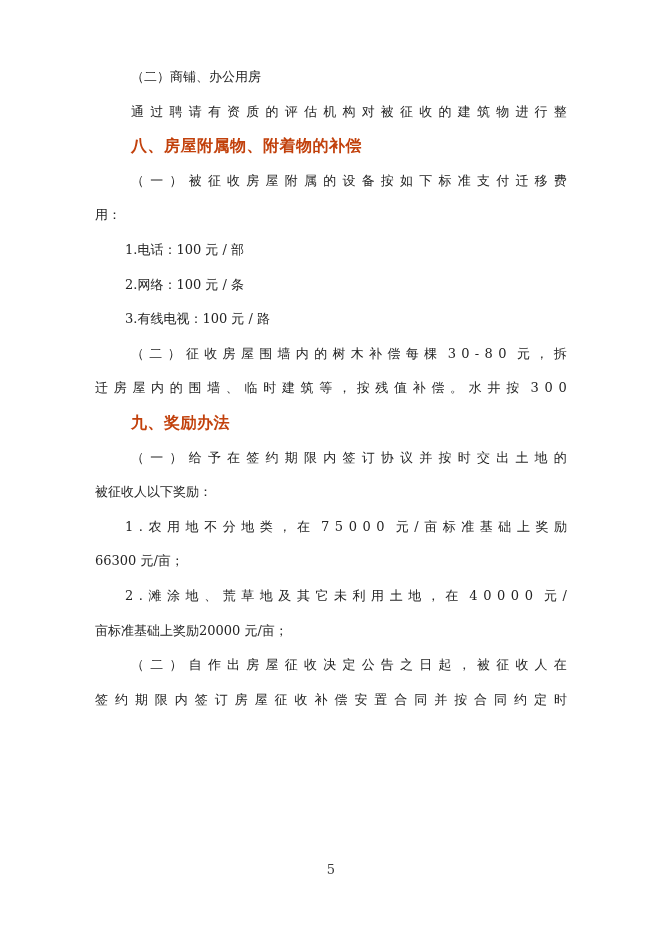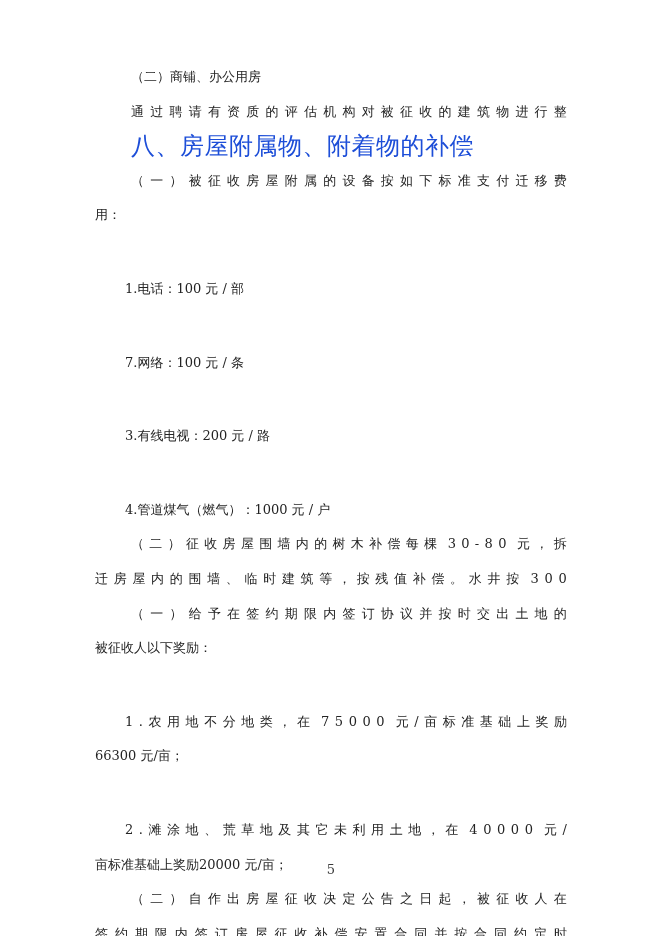--- a/index.html
+++ b/index.html
@@ -52,32 +52,31 @@
   .line.just > span {
     display: inline-block;
   }
 
   
   .ind {
     padding-left: 36px;
   }
   .ind-sm {
     padding-left: 30px;
-    margin-top: 39px;
   }
 
   
   .heading {
     height: 34.6px;
     line-height: 34.6px;
-    font-size: 24px;
-    font-weight: normal;
+    font-size: 16px;
+    font-weight: bold;
     padding-left: 36px;
     white-space: nowrap;
-    color: #1d4ed8;
+    color: #c2410c;
     font-family: "DejaVu Sans", "Liberation Sans", sans-serif;
     letter-spacing: 0.5px;
   }
 
   .pageno {
     position: absolute;
     left: 0;
     top: 862px;
     width: 662px;
     text-align: center;
@@ -139,23 +138,22 @@
         <span>标</span>
         <span>准</span>
         <span>支</span>
         <span>付</span>
         <span>迁</span>
         <span>移</span>
         <span>费</span>
       </div>
       <div class="line">用：</div>
       <div class="line ind-sm">1.电话：100 元 / 部</div>
-      <div class="line ind-sm">7.网络：100 元 / 条</div>
-      <div class="line ind-sm">3.有线电视：200 元 / 路</div>
-      <div class="line ind-sm">4.管道煤气（燃气）：1000 元 / 户</div>
+      <div class="line ind-sm">2.网络：100 元 / 条</div>
+      <div class="line ind-sm">3.有线电视：100 元 / 路</div>
       <div class="line ind just">
         <span>（</span>
         <span>二</span>
         <span>）</span>
         <span>征</span>
         <span>收</span>
         <span>房</span>
         <span>屋</span>
         <span>围</span>
         <span>墙</span>
@@ -200,20 +198,21 @@
         <span>偿</span>
         <span>。</span>
         <span>水</span>
         <span>井</span>
         <span>按</span>
         <span> </span>
         <span>3</span>
         <span>0</span>
         <span>0</span>
       </div>
+      <div class="heading">九、奖励办法</div>
       <div class="line ind just">
         <span>（</span>
         <span>一</span>
         <span>）</span>
         <span>给</span>
         <span>予</span>
         <span>在</span>
         <span>签</span>
         <span>约</span>
         <span>期</span>

